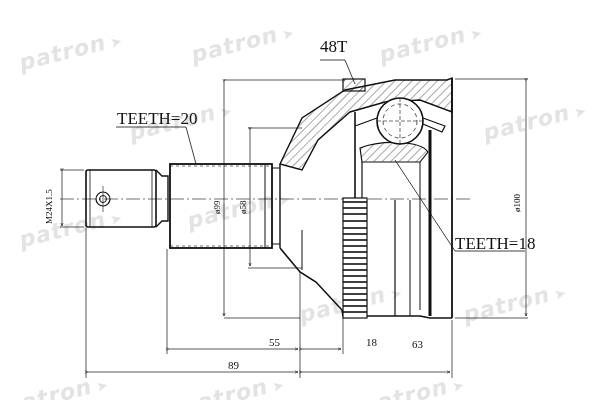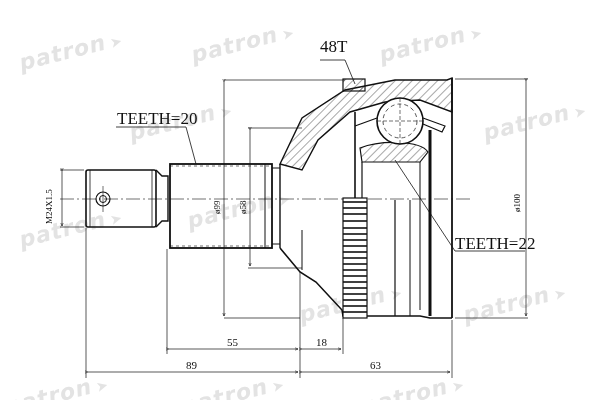--- a/index.html
+++ b/index.html
@@ -1,20 +1,20 @@
 <!DOCTYPE html>
 <html><head>
 <meta charset="utf-8">
 <style>
   html, body { margin:0; padding:0; background:#ffffff; }
   body { width:600px; height:400px; position:relative; overflow:hidden; font-family:"Liberation Serif", serif; }
   #canvas { position:absolute; left:0; top:0; width:600px; height:400px; }
   .lbl { position:absolute; color:#111; font-family:"Liberation Serif", serif; white-space:nowrap; }
   .lbl-md { font-size:17px; }
-  .lbl-sm { font-size:11px; }
+  .lbl-sm { font-size:11px;margin-left:42px; }
   .lbl-xs { font-size:9px; }
   .vert { transform-origin:left top; transform:rotate(-90deg); }
   .wm { position:absolute; font-family:"DejaVu Sans", sans-serif; font-weight:bold; font-style:italic; font-size:22px; color:#e3e3e3; transform:rotate(-14deg); letter-spacing:1px; white-space:nowrap; pointer-events:none; }
   .wm .arrow { font-size:14px; margin-left:4px; }
 </style>
 </head>
 <body>
 
 <div>
   <div class="wm" style="left:18px;top:38px"><span>patron</span><span class="arrow">➤</span></div>
@@ -148,23 +148,23 @@
     <line x1="302" y1="349" x2="341" y2="349" marker-start="url(#arr)" marker-end="url(#arr)"></line>
 
     <line x1="88" y1="372" x2="298" y2="372" marker-start="url(#arr)" marker-end="url(#arr)"></line>
 
     <line x1="302" y1="372" x2="450" y2="372" marker-start="url(#arr)" marker-end="url(#arr)"></line>
   </g>
 </svg>
 
 <div class="lbl lbl-md" style="left:117px;top:109px">TEETH=20</div>
 <div class="lbl lbl-md" style="left:320px;top:37px">48T</div>
-<div class="lbl lbl-md" style="left:455px;top:234px">TEETH=22</div>
+<div class="lbl lbl-md" style="left:455px;top:234px">TEETH=18</div>
 
 <div class="lbl lbl-xs vert" style="left:44px;top:224px">M24X1.5</div>
 <div class="lbl lbl-xs vert" style="left:212px;top:214px">ø99</div>
 <div class="lbl lbl-xs vert" style="left:238px;top:214px">ø58</div>
 <div class="lbl lbl-xs vert" style="left:512px;top:212px">ø100</div>
 
 <div class="lbl lbl-sm" style="left:227px;top:336px">55</div>
-<div class="lbl lbl-sm" style="left:316px;top:336px">18</div>
+<div class="lbl lbl-sm" style="left:324px;top:336px">18</div>
 <div class="lbl lbl-sm" style="left:186px;top:359px">89</div>
-<div class="lbl lbl-sm" style="left:370px;top:359px">63</div>
+<div class="lbl lbl-sm" style="left:370px;top:338px">63</div>
 
 </body></html>

